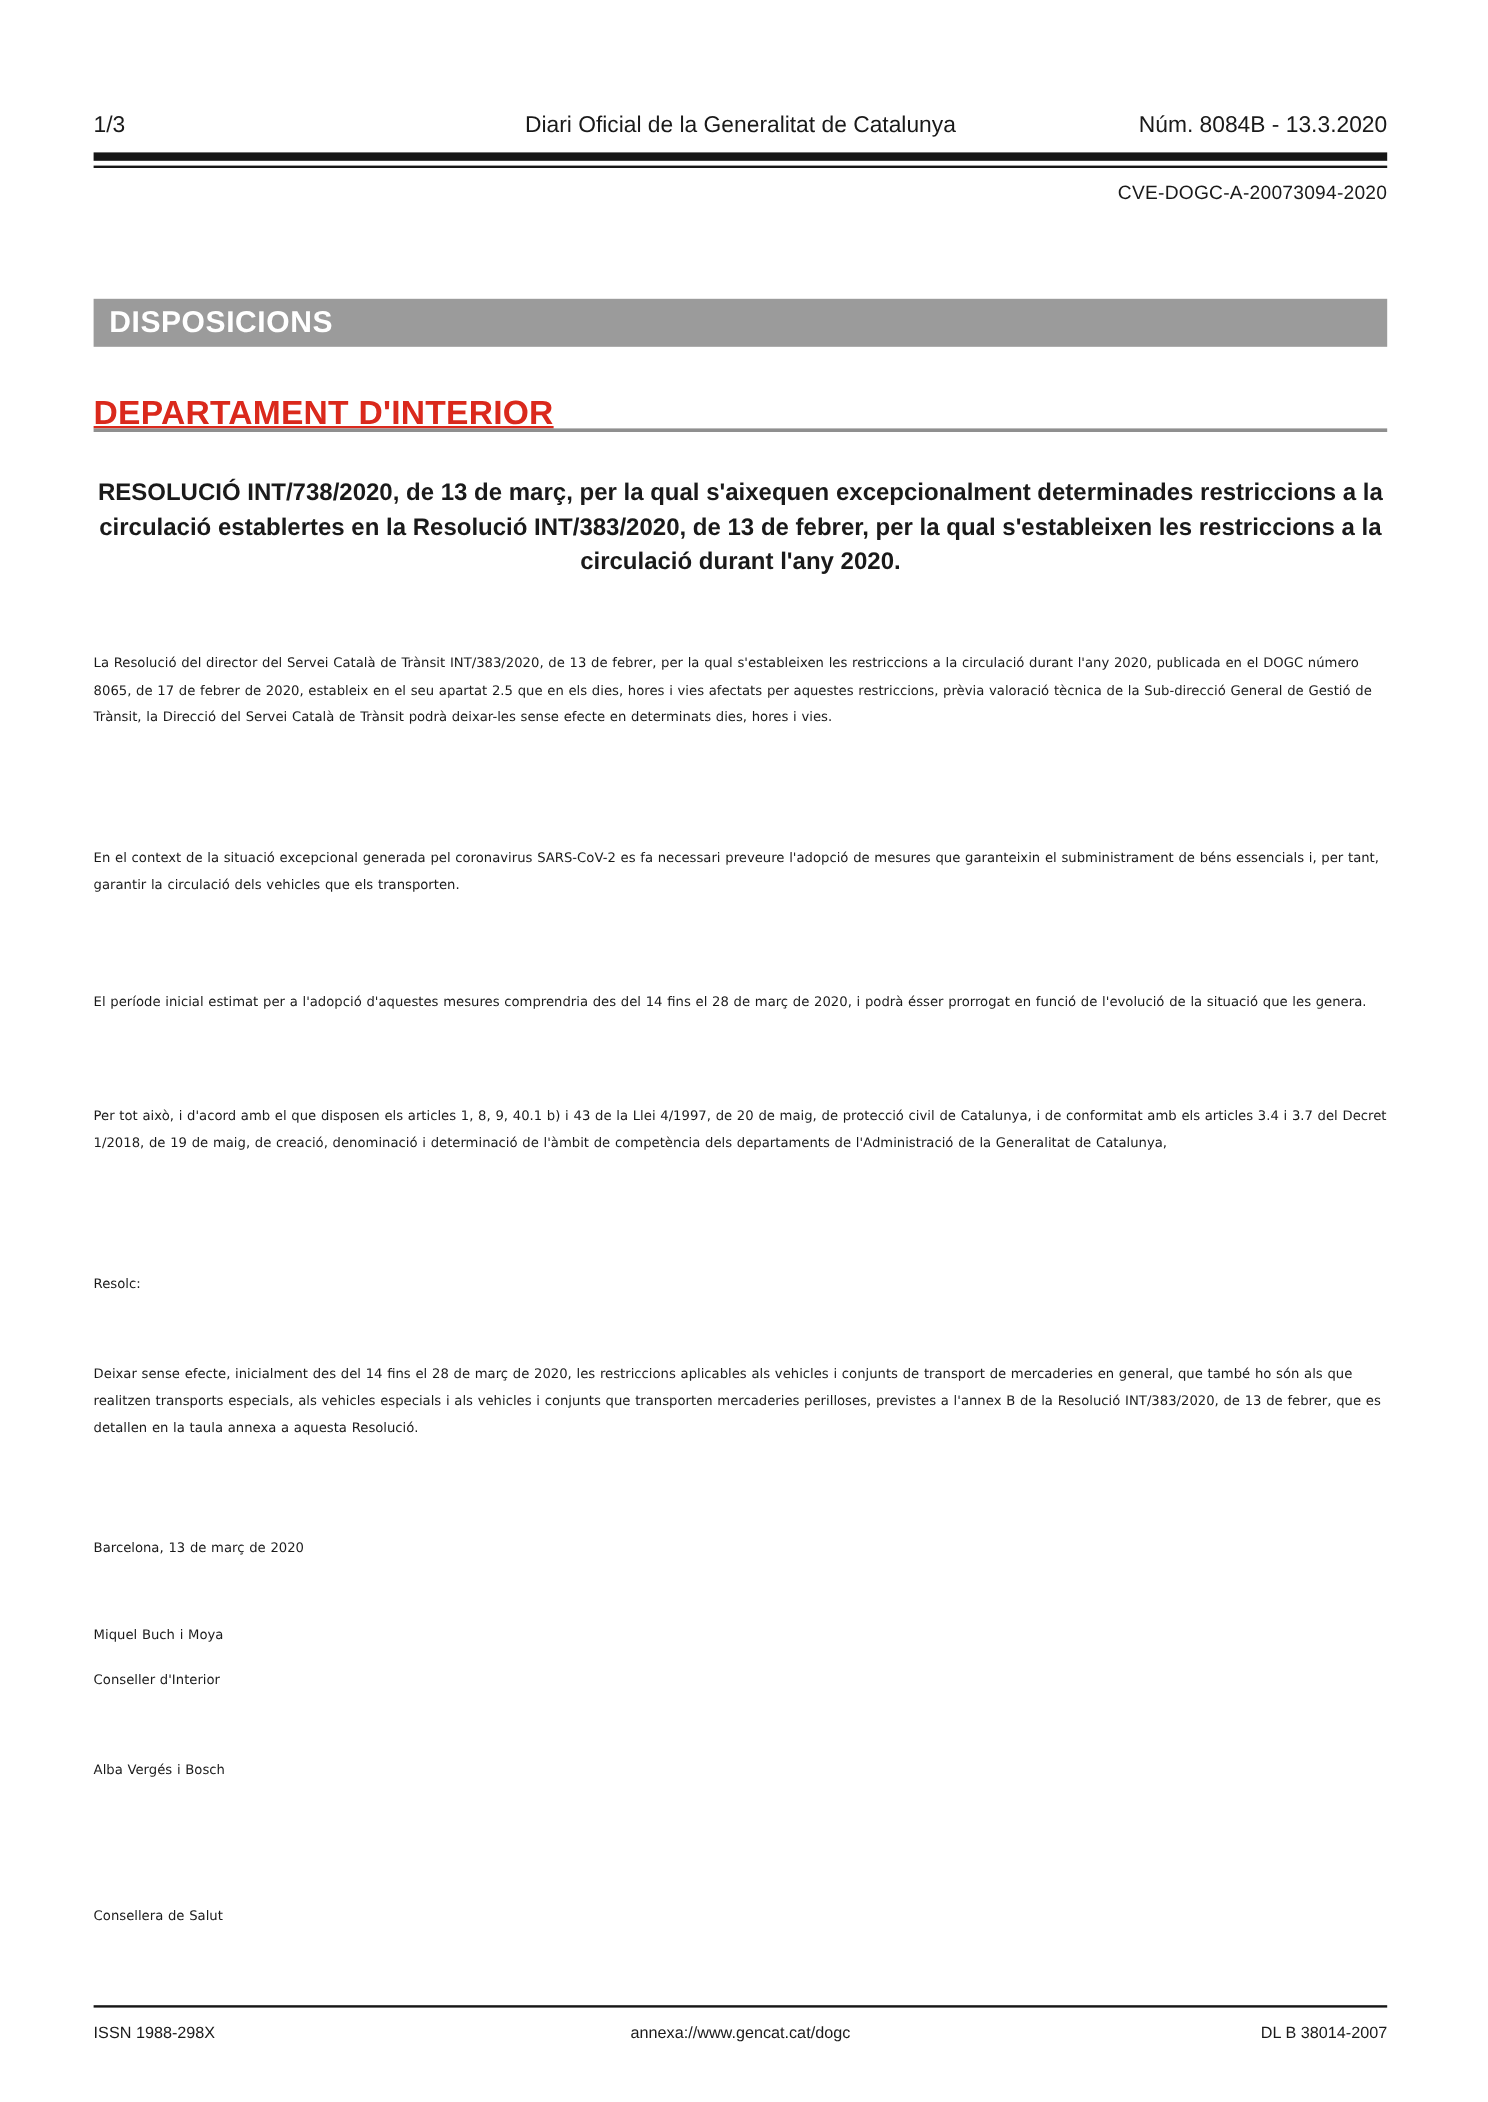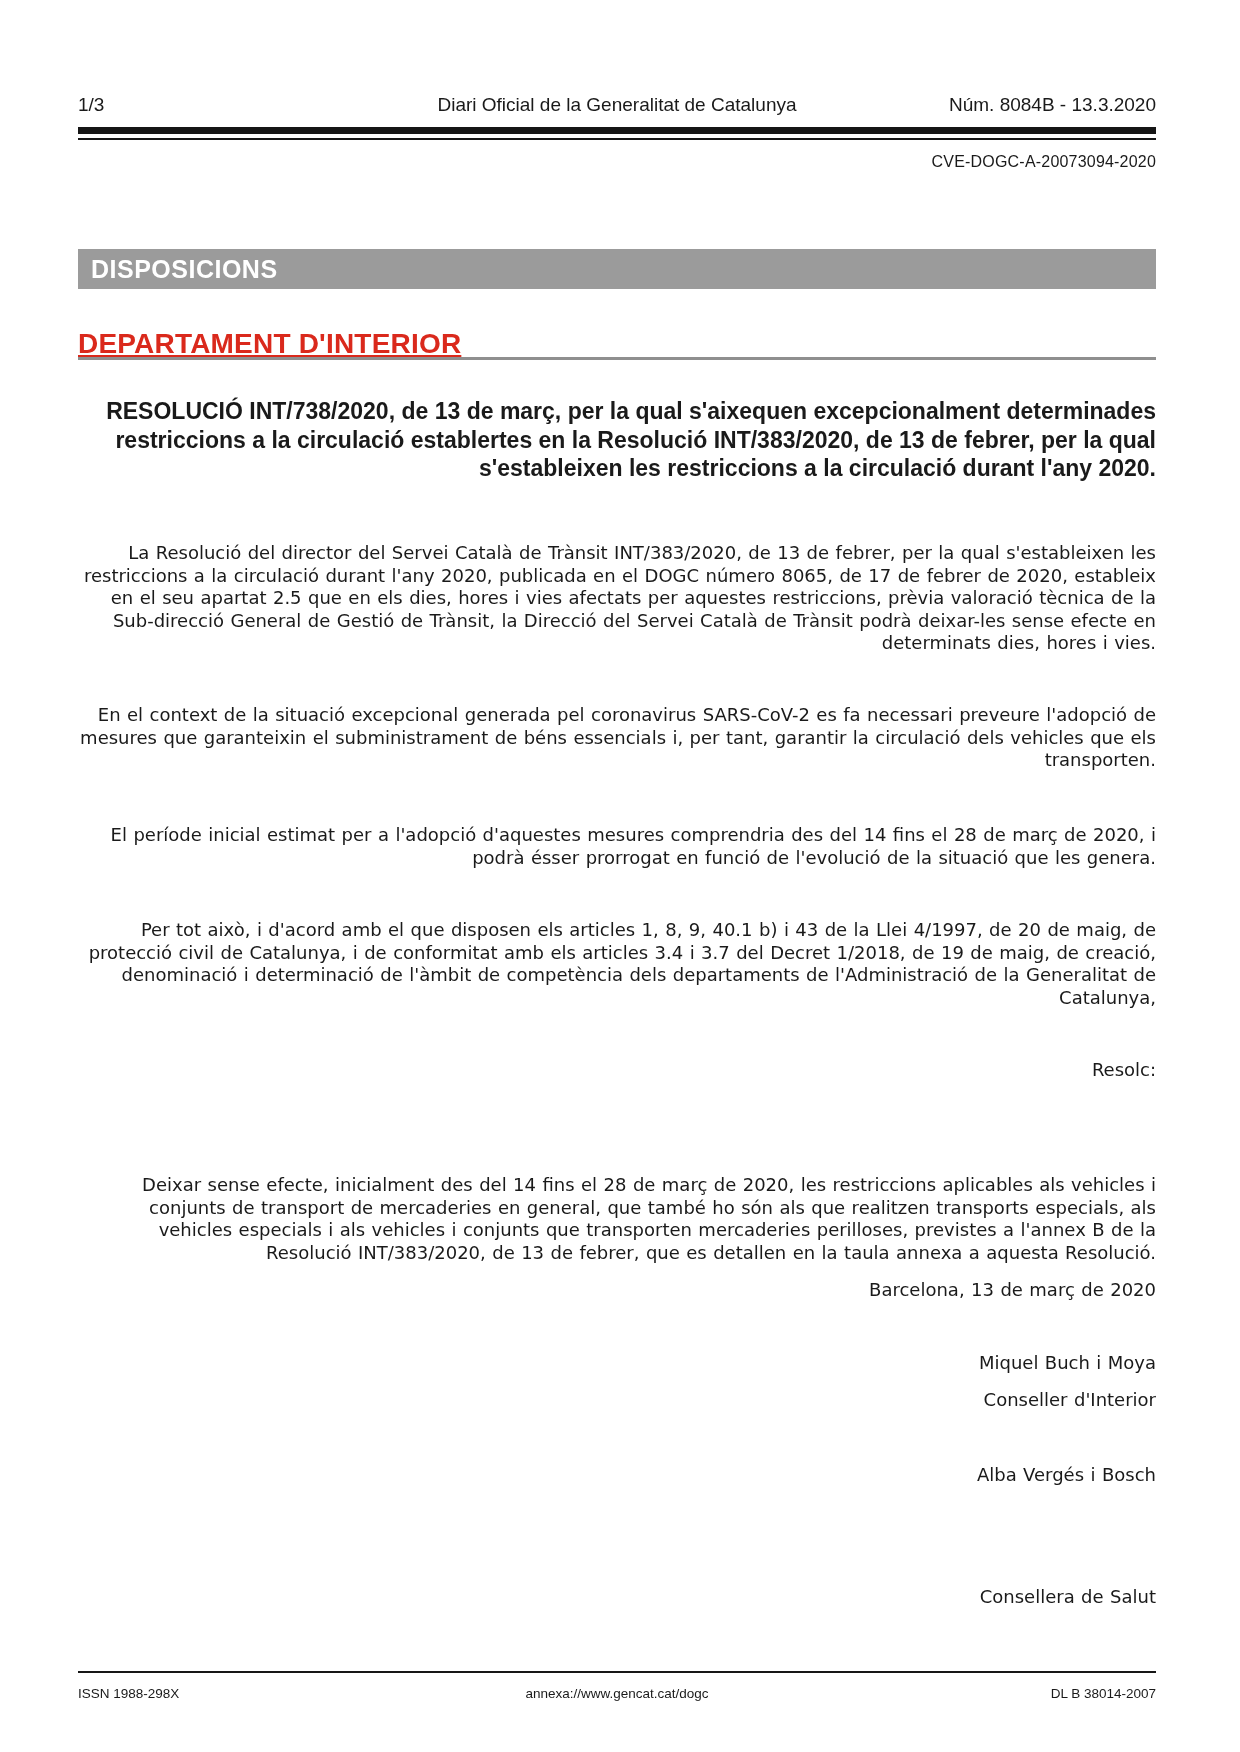--- a/index.html
+++ b/index.html
@@ -31,30 +31,30 @@
 
   
   .banner{top:249px;height:40px;background:var(--banner-gray);display:flex;align-items:center;}
   .banner span{color:#ffffff;font-weight:bold;font-size:25px;padding-left:13px;letter-spacing:.5px;}
 
   
   .department{top:328px;color:var(--accent-red);font-weight:bold;font-size:28px;letter-spacing:.2px;text-decoration:underline;}
   .dept-rule{top:357px;height:3px;background:var(--rule-gray);}
 
   
-  .doc-title{top:397px;font-weight:bold;font-size:23px;line-height:28.5px;text-align:right;}
+  .doc-title{top:397px;font-weight:bold;font-size:20px;line-height:28.5px;text-align:center;}
 
   
-  .body{font-family:"DejaVu Sans", sans-serif;font-size:18px;line-height:22.5px;text-align:right;word-spacing:.04em;}
+  .body{font-family:"DejaVu Sans", sans-serif;font-size:11px;line-height:22.5px;text-align:left;word-spacing:.04em;}
   .p1{top:542px;}
   .p2{top:704px;}
   .p3{top:824px;}
   .p4{top:919px;}
   .resolc{top:1059px;}
-  .p5{top:1134px;margin-top:40px;}
+  .p5{top:1134px;}
   .dateline{top:1279px;}
   .sig-name-1{top:1352px;}
   .sig-role-1{top:1389px;}
   .sig-name-2{top:1464px;}
   .sig-role-2{top:1586px;}
 
   
   .footer-rule{top:1671px;height:2px;background:#161616;}
   .footer{top:1686px;display:flex;justify-content:space-between;align-items:baseline;font-size:13.5px;}
   .footer .center{position:absolute;left:0;right:0;text-align:center;}

